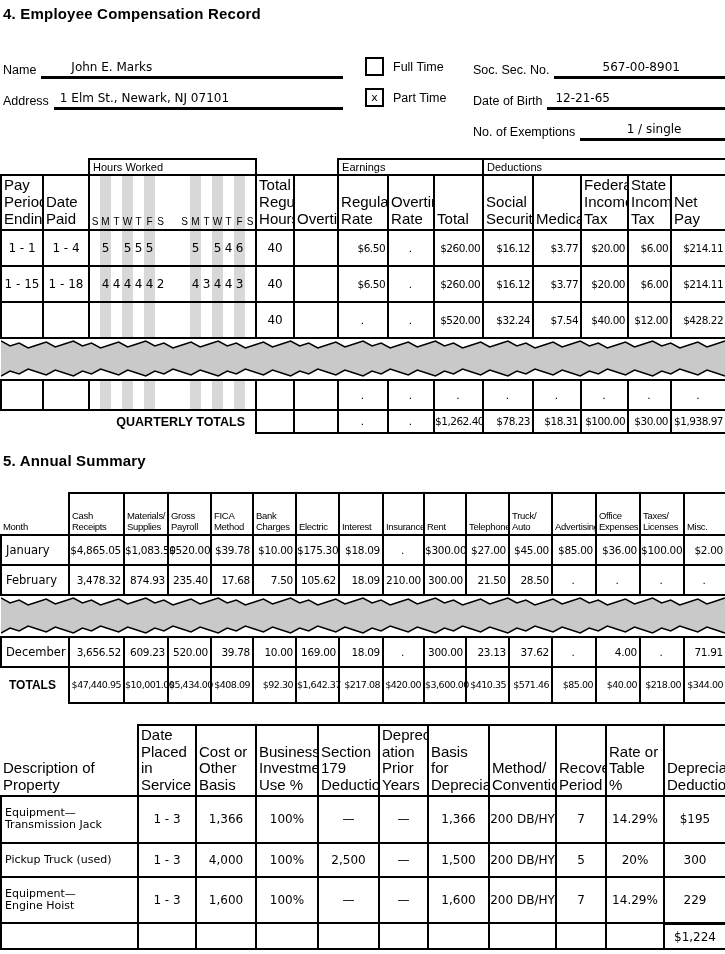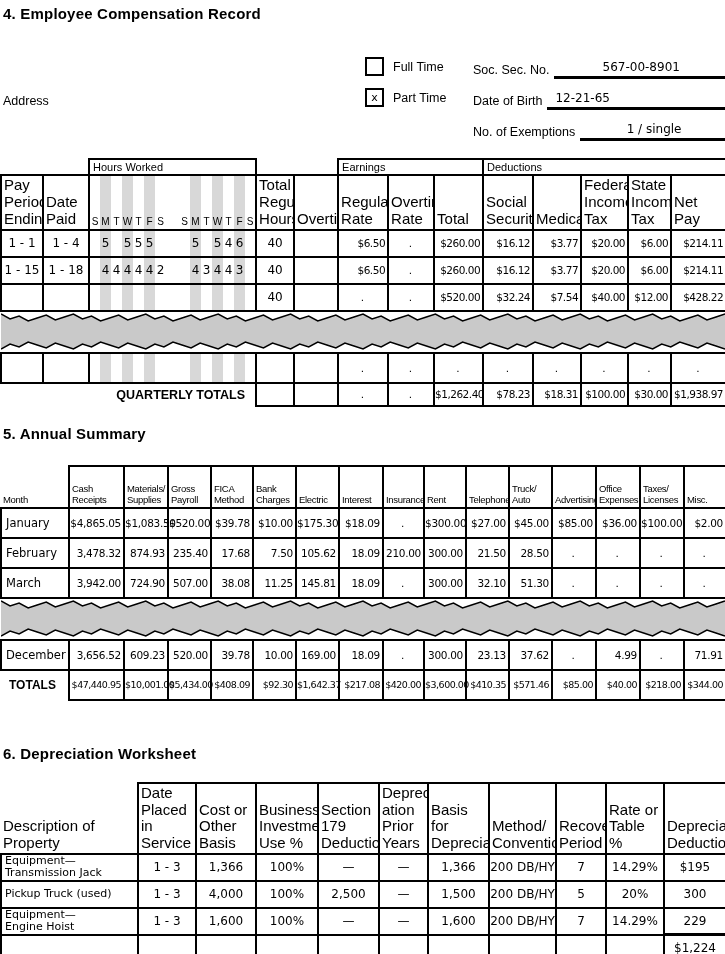--- a/index.html
+++ b/index.html
@@ -34,73 +34,82 @@
   .grp{background:#fff;vertical-align:top;font-size:11px;padding:1px 3px;}
   col.st{background:#d8d8d8;}
   .band{border:none;background:#fff;padding:0;}
   .band svg{display:block;}
   .dot{text-align:center !important;}
 
   
   .t1{margin-top:17px;}
   .t1 tr.grow{height:16px;}
   .t1 tr.hrow{height:50px;}
-  .t1 tr.drow{height:27px;}
+  .t1 tr.drow{height:36px;}
   .t1 tr.brow{height:30px;}
   .t1 tr.qrow{height:23px;}
   .t1 .dh{border-left:none;border-right:none;text-align:center;vertical-align:bottom;
           padding:2px 0;font-size:10px;}
   .t1 .d{border-left:none;border-right:none;}
   .t1 .m{text-align:right;padding-right:2px;font-size:10.5px;letter-spacing:-0.5px;}
   .qlab{border:none;background:#fff;text-align:right;font-family:"Liberation Sans",sans-serif;
         font-weight:bold;font-size:12.5px;padding-right:10px;vertical-align:middle;}
 
   
   #t5{margin:18px 0 0 3px;}
   .t2{margin-top:23px;}
   .t2 th{font-size:9.5px;letter-spacing:-0.3px;}
   .t2 tr.hrow{height:42px;}
   .t2 tr.drow{height:30px;}
-  .t2 tr.trow{height:30px;}
+  .t2 tr.trow{height:36px;}
   .mo{text-align:left;font-size:11.5px;padding-left:4px;}
   .m2{text-align:right;font-size:10.5px;letter-spacing:-0.3px;padding-right:2px;}
   .totlab{border-left:none;border-bottom:none;background:#fff;font-family:"Liberation Sans",sans-serif;
           font-weight:bold;font-size:12px;padding-left:8px;text-align:left;}
   .t2 .tot{font-size:9.5px;letter-spacing:-0.5px;}
 
   
   #t6{margin:44px 0 0 3px;}
   .t3{margin-top:20px;}
   .t3 tr.hrow{height:56px;}
   .t3 tr.drow{height:27px;}
   .t3 tr.trow{height:26px;}
-  .desc{text-align:left;font-size:11px;white-space:pre-line;line-height:1.12;padding:0 3px;}
+  .desc{text-align:left;font-size:11px;white-space:pre-line;line-height:1.12;padding:10px 3px;}
   .dtot{border-top:3px solid #000;}
 </style>
 </head>
 <body>
 
 <div class="page">
 
   <h1 class="sect" id="t4">4. Employee Compensation Record</h1>
 
   <div class="formgrid">
+    <div class="field c1" style="grid-area:1/1">
+      <span class="flabel">Name</span>
+      <span class="fline">
+          <span class="fval ml30">John E. Marks</span>
+        </span>
+    </div>
     <div class="cbrow" style="grid-area:1/2">
       <span class="cb"></span>
       <span class="cblabel">Full Time</span>
     </div>
     <div class="field" style="grid-area:1/3">
       <span class="flabel">Soc. Sec. No.</span>
       <span class="fline ctr">
           <span class="fval">567-00-8901</span>
         </span>
     </div>
 
     <div class="field c1" style="grid-area:2/1">
       <span class="flabel">Address</span>
+      <span class="fline">
+          <span class="fval ml6">1 Elm St., Newark, NJ 07101</span>
+        </span>
     </div>
     <div class="cbrow" style="grid-area:2/2">
       <span class="cb">x</span>
       <span class="cblabel">Part Time</span>
     </div>
     <div class="field" style="grid-area:2/3">
       <span class="flabel">Date of Birth</span>
       <span class="fline">
           <span class="fval ml8">12-21-65</span>
         </span>
@@ -411,38 +420,20 @@
           <td class="m2">18.09</td>
           <td class="m2">210.00</td>
           <td class="m2">300.00</td>
           <td class="m2">21.50</td>
           <td class="m2">28.50</td>
           <td class="m2 dot">.</td>
           <td class="m2 dot">.</td>
           <td class="m2 dot">.</td>
           <td class="m2 dot">.</td>
     </tr>
-    <tr class="drow">
-      <td class="mo">March</td>
-          <td class="m2">3,942.00</td>
-          <td class="m2">724.90</td>
-          <td class="m2">507.00</td>
-          <td class="m2">38.08</td>
-          <td class="m2">11.25</td>
-          <td class="m2">145.81</td>
-          <td class="m2">18.09</td>
-          <td class="m2 dot">.</td>
-          <td class="m2">300.00</td>
-          <td class="m2">32.10</td>
-          <td class="m2">51.30</td>
-          <td class="m2 dot">.</td>
-          <td class="m2 dot">.</td>
-          <td class="m2 dot">.</td>
-          <td class="m2 dot">.</td>
-    </tr>
     <tr>
       <td class="band" colspan="16">
             <svg class="torn" width="100%" height="40" viewBox="0 0 721 40" preserveAspectRatio="none">
               <polygon points="0,2 9,7 18,4 27,9 36,6 45,3 54,8 63,5 72,2 81,7 90,4 99,9 108,6 117,3 126,8 135,5 144,2 153,7 162,4 171,9 180,6 189,3 198,8 207,5 216,2 225,7 234,4 243,9 252,6 261,3 270,8 279,5 288,2 297,7 306,4 315,9 324,6 333,3 342,8 351,5 360,2 369,7 378,4 387,9 396,6 405,3 414,8 423,5 432,2 441,7 450,4 459,9 468,6 477,3 486,8 495,5 504,2 513,7 522,4 531,9 540,6 549,3 558,8 567,5 576,2 585,7 594,4 603,9 612,6 621,3 630,8 639,5 648,2 657,7 666,4 675,9 684,6 693,3 702,8 711,5 720,2 720,37 711,34 702,31 693,36 684,33 675,30 666,35 657,32 648,37 639,34 630,31 621,36 612,33 603,30 594,35 585,32 576,37 567,34 558,31 549,36 540,33 531,30 522,35 513,32 504,37 495,34 486,31 477,36 468,33 459,30 450,35 441,32 432,37 423,34 414,31 405,36 396,33 387,30 378,35 369,32 360,37 351,34 342,31 333,36 324,33 315,30 306,35 297,32 288,37 279,34 270,31 261,36 252,33 243,30 234,35 225,32 216,37 207,34 198,31 189,36 180,33 171,30 162,35 153,32 144,37 135,34 126,31 117,36 108,33 99,30 90,35 81,32 72,37 63,34 54,31 45,36 36,33 27,30 18,35 9,32 0,37" fill="#c9c9c9"></polygon>
               <polyline points="0,2 9,7 18,4 27,9 36,6 45,3 54,8 63,5 72,2 81,7 90,4 99,9 108,6 117,3 126,8 135,5 144,2 153,7 162,4 171,9 180,6 189,3 198,8 207,5 216,2 225,7 234,4 243,9 252,6 261,3 270,8 279,5 288,2 297,7 306,4 315,9 324,6 333,3 342,8 351,5 360,2 369,7 378,4 387,9 396,6 405,3 414,8 423,5 432,2 441,7 450,4 459,9 468,6 477,3 486,8 495,5 504,2 513,7 522,4 531,9 540,6 549,3 558,8 567,5 576,2 585,7 594,4 603,9 612,6 621,3 630,8 639,5 648,2 657,7 666,4 675,9 684,6 693,3 702,8 711,5 720,2" fill="none" stroke="#000" stroke-width="1.5"></polyline>
               <polyline points="0,37 9,32 18,35 27,30 36,33 45,36 54,31 63,34 72,37 81,32 90,35 99,30 108,33 117,36 126,31 135,34 144,37 153,32 162,35 171,30 180,33 189,36 198,31 207,34 216,37 225,32 234,35 243,30 252,33 261,36 270,31 279,34 288,37 297,32 306,35 315,30 324,33 333,36 342,31 351,34 360,37 369,32 378,35 387,30 396,33 405,36 414,31 423,34 432,37 441,32 450,35 459,30 468,33 477,36 486,31 495,34 504,37 513,32 522,35 531,30 540,33 549,36 558,31 567,34 576,37 585,32 594,35 603,30 612,33 621,36 630,31 639,34 648,37 657,32 666,35 675,30 684,33 693,36 702,31 711,34 720,37" fill="none" stroke="#000" stroke-width="1.5"></polyline>
             </svg>
           </td>
     </tr>
     <tr class="drow">
@@ -452,21 +443,21 @@
           <td class="m2">520.00</td>
           <td class="m2">39.78</td>
           <td class="m2">10.00</td>
           <td class="m2">169.00</td>
           <td class="m2">18.09</td>
           <td class="m2 dot">.</td>
           <td class="m2">300.00</td>
           <td class="m2">23.13</td>
           <td class="m2">37.62</td>
           <td class="m2 dot">.</td>
-          <td class="m2">4.99</td>
+          <td class="m2">4.00</td>
           <td class="m2 dot">.</td>
           <td class="m2">71.91</td>
     </tr>
     <tr class="trow">
       <td class="totlab">TOTALS</td>
       <td class="m2 tot">$47,440.95</td>
           <td class="m2 tot">$10,001.00</td>
           <td class="m2 tot">$5,434.00</td>
           <td class="m2 tot">$408.09</td>
           <td class="m2 tot">$92.30</td>
@@ -477,21 +468,20 @@
           <td class="m2 tot">$410.35</td>
           <td class="m2 tot">$571.46</td>
           <td class="m2 tot">$85.00</td>
           <td class="m2 tot">$40.00</td>
           <td class="m2 tot">$218.00</td>
           <td class="m2 tot">$344.00</td>
     </tr>
   </tbody>
     </table>
 
-  <h1 class="sect" id="t6">6. Depreciation Worksheet</h1>
 
   <table class="t3">
     <colgroup>
       <col style="width:137px">
         <col style="width:58px">
         <col style="width:60px">
         <col style="width:62px">
       <col style="width:61px">
         <col style="width:49px">
         <col style="width:61px">

